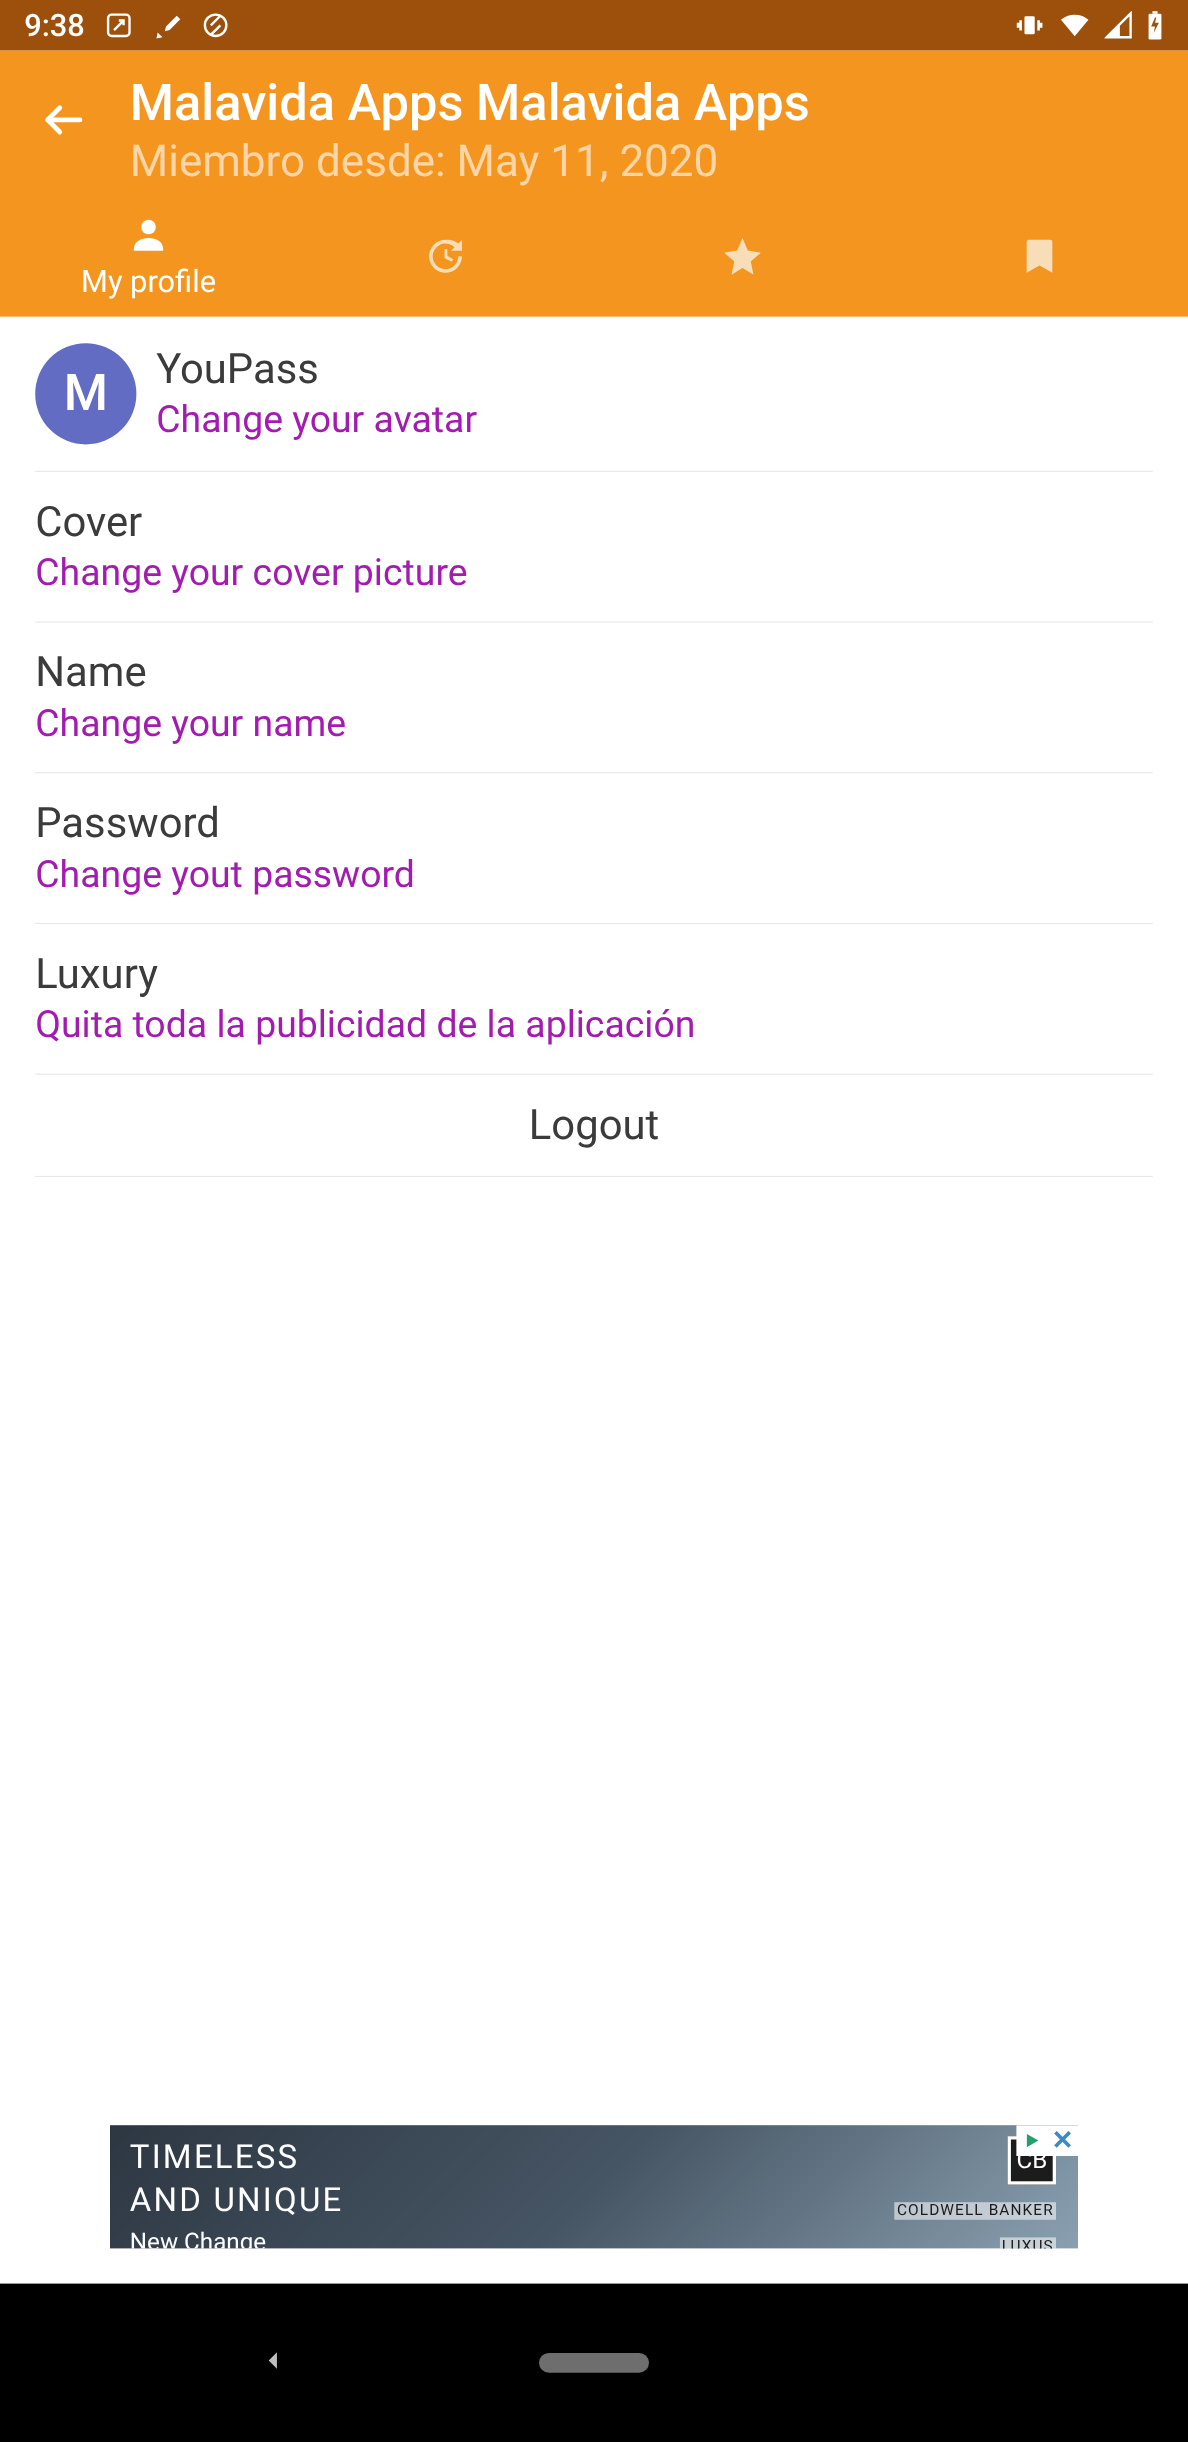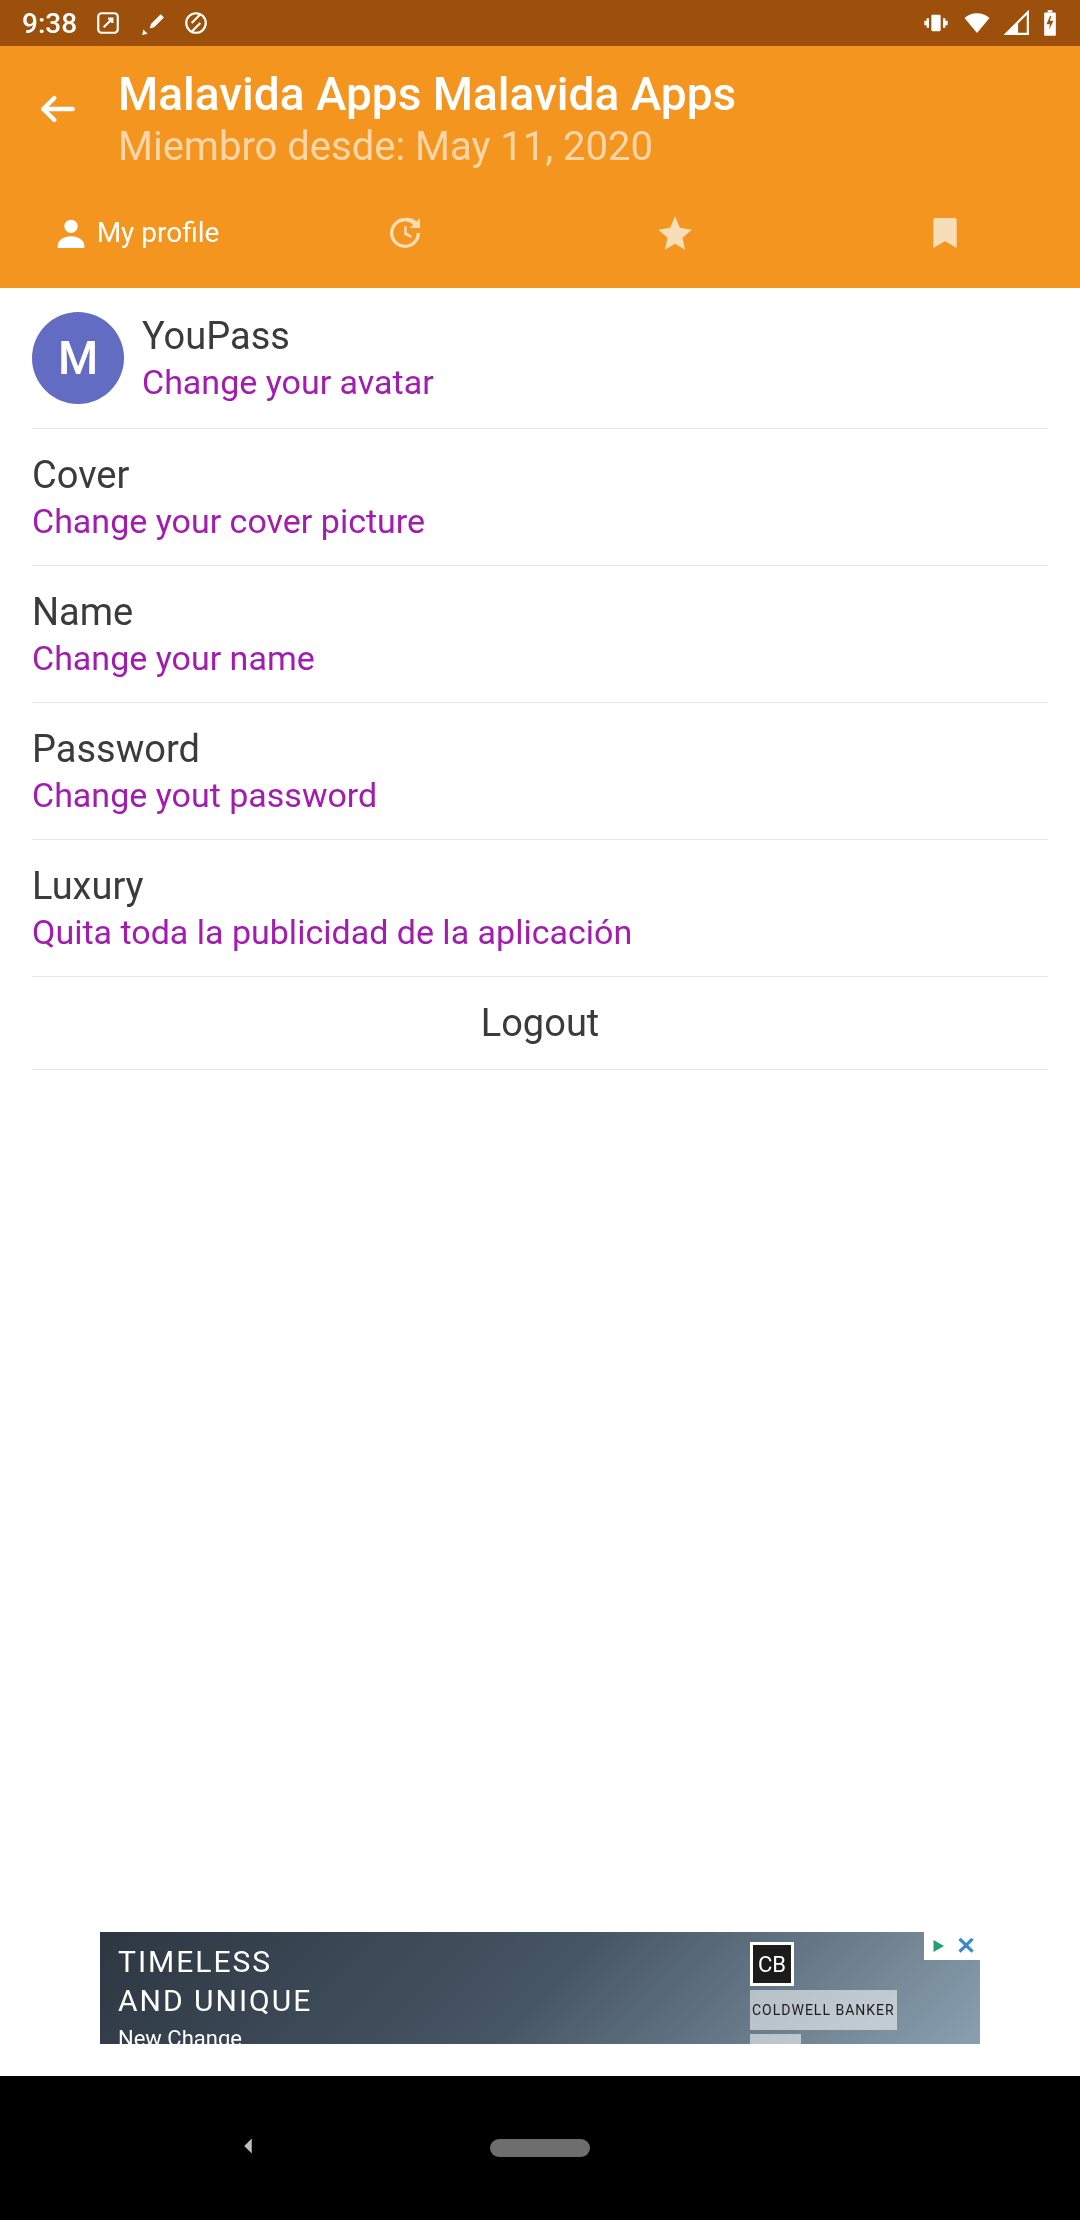--- a/index.html
+++ b/index.html
@@ -10,42 +10,42 @@
   .status-right{display:flex;align-items:center;gap:12px;}
   .ico{display:inline-flex;align-items:center;justify-content:center;}
   
   .header{background:#f4951f;color:#fff;}
   .title-row{display:flex;align-items:flex-start;padding:18px 12px 0 18px;gap:20px;}
   .back-btn{width:80px;height:90px;display:flex;align-items:center;justify-content:center;flex-shrink:0;}
   .title-col{flex:1;min-width:0;padding-top:4px;}
   .title{font-size:46px;font-weight:500;line-height:1.15;white-space:nowrap;overflow:hidden;text-overflow:ellipsis;}
   .subtitle{font-size:40px;color:#ffe1bf;opacity:0.85;margin-top:2px;}
   .tabbar{display:flex;height:110px;margin-top:8px;}
-  .tab{flex:1;display:flex;flex-direction:row;align-items:center;justify-content:center;gap:6px;color:#f8ddb9;}
+  .tab{flex:1;display:flex;flex-direction:column;align-items:center;justify-content:center;gap:6px;color:#f8ddb9;}
   .tab.active{color:#fff;}
   .tab-label{font-size:28px;}
   .tab svg{width:40px;height:40px;fill:currentColor;}
   
   .content{background:#fff;}
   .list{padding:0 32px;}
   .row{padding:24px 0 24px 0;border-bottom:1px solid #e7e7e7;display:flex;align-items:center;}
   .row:last-child{border-bottom:1px solid #e7e7e7;text-align:center;}
   .row-text{flex:1;min-width:0;}
   .row-title{font-size:38px;color:#3b3b3b;}
   .row-sub{font-size:34px;color:#a21caf;margin-top:4px;}
   .avatar{width:92px;height:92px;border-radius:50%;background:#626cc2;color:#fff;display:flex;align-items:center;justify-content:center;font-size:46px;font-weight:500;margin-right:18px;flex-shrink:0;}
   
   .ad{position:absolute;left:100px;right:100px;bottom:176px;height:112px;background:linear-gradient(135deg,#2d3742 0%,#465564 50%,#8aa0b0 100%);color:#fff;display:flex;align-items:flex-start;padding:12px 18px;overflow:hidden;}
   .ad-left{display:flex;flex-direction:column;gap:4px;font-family:Georgia,'Times New Roman',serif;}
   .ad-line{font-size:30px;letter-spacing:2px;}
   .ad-line2{font-size:30px;letter-spacing:2px;}
   .ad-small{font-size:22px;font-family:Roboto,Arial,sans-serif;margin-top:4px;}
-  .ad-logo{position:absolute;right:20px;top:10px;width:210px;display:flex;flex-direction:column;align-items:flex-start;}
+  .ad-logo{position:absolute;right:20px;top:10px;width:210px;display:flex;flex-direction:column;align-items:flex-end;}
   .ad-logo-sq{width:44px;height:44px;background:#1c1c1c;color:#fff;display:flex;align-items:center;justify-content:center;font-size:22px;border:3px solid #fff;}
-  .ad-brand{font-size:14px;letter-spacing:1px;color:#1c1c1c;background:rgba(255,255,255,0.55);padding:12px 2px;margin-top:4px;}
+  .ad-brand{font-size:14px;letter-spacing:1px;color:#1c1c1c;background:rgba(255,255,255,0.55);padding:0 2px;margin-top:16px;}
   .ad-corner{position:absolute;top:0;right:0;display:flex;background:#fff;}
   .ad-tri{width:28px;height:28px;display:flex;align-items:center;justify-content:center;}
   .ad-tri svg{fill:#23a06b;}
   .ad-x{width:28px;height:28px;display:flex;align-items:center;justify-content:center;color:#3b89c9;font-size:24px;font-weight:700;}
   
   .navbar{position:absolute;bottom:0;left:0;right:0;height:144px;background:#000;display:flex;align-items:center;justify-content:space-around;padding:0 120px;}
   .nav-pill{width:100px;height:18px;border-radius:9px;background:#6e6e6e;}
   .nav-back svg{fill:#bfbfbf;width:30px;height:30px;}
   .nav-spacer{width:30px;height:30px;}
   body{position:relative;}

